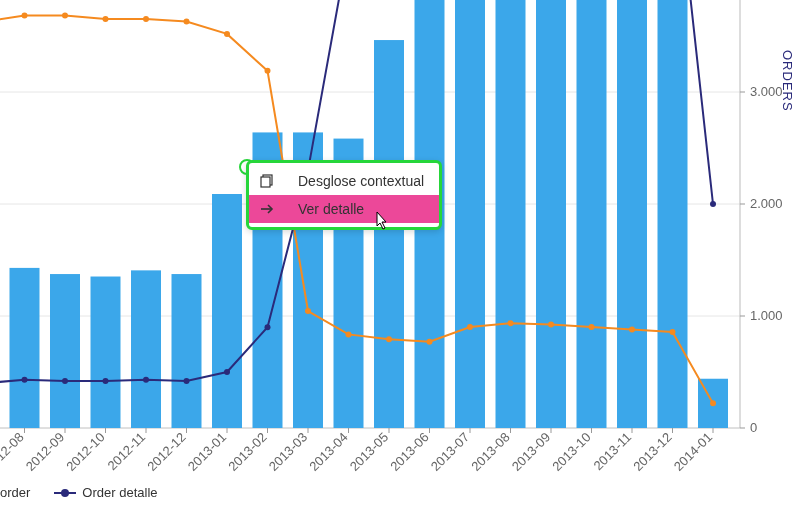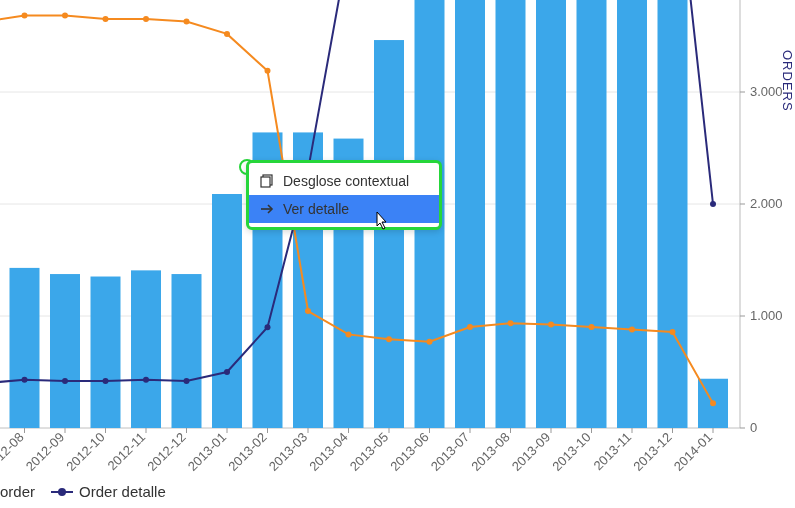--- a/index.html
+++ b/index.html
@@ -2,27 +2,27 @@
 <html><head>
 <meta charset="utf-8">
 <style>
   html,body{margin:0;padding:0;width:795px;height:508px;overflow:hidden;font-family:"Segoe UI",Arial,sans-serif;background:#fff;color:#333;}
   .stage{position:relative;width:795px;height:508px;}
   .chart-svg{position:absolute;left:0;top:0;}
   .y2-title{position:absolute;right:0;top:50px;font-size:13px;color:#2a2a7a;letter-spacing:1px;}
   .y2-title span{writing-mode:vertical-rl;transform:rotate(0deg);}
   .tick{font-size:13px;fill:#666;}
   .xtick{font-size:13px;fill:#666;}
-  .legend{position:absolute;left:0;bottom:8px;font-size:15px;color:#333;display:flex;align-items:center;gap:16px;}
+  .legend{position:absolute;left:0;bottom:8px;font-size:13px;color:#333;display:flex;align-items:center;gap:24px;}
   .leg-item{display:flex;align-items:center;gap:6px;}
   .leg-line{width:22px;height:2px;background:#2a2a7a;display:inline-block;position:relative;}
   .leg-line::after{content:"";position:absolute;left:50%;top:50%;width:8px;height:8px;border-radius:50%;background:#2a2a7a;transform:translate(-50%,-50%);}
   .ctxmenu{position:absolute;left:246px;top:160px;border:3px solid #26d63a;border-radius:6px;background:#fff;width:190px;box-shadow:0 2px 6px rgba(0,0,0,0.15);padding:4px 0;}
-  .ctxmenu .mi{display:flex;align-items:center;gap:8px;padding:6px 10px;font-size:14px;color:#333;cursor:default;}
-  .ctxmenu .mi.hover{background:#3b82f6;}
+  .ctxmenu .mi{display:flex;align-items:center;gap:23px;padding:6px 10px;font-size:14px;color:#333;cursor:default;}
+  .ctxmenu .mi.hover{background:#ec4899;}
   .ctxmenu .ic{width:16px;height:16px;display:flex;align-items:center;justify-content:center;}
   .cursor{position:absolute;left:370px;top:210px;pointer-events:none;}
   .ctx-anchor{position:absolute;left:239px;top:159px;width:12px;height:12px;border:2px solid #26d63a;background:#fff;border-radius:50%;}
 </style>
 </head>
 <body>
 
 <div class="stage">
 
   <svg class="chart-svg" width="795" height="508">

